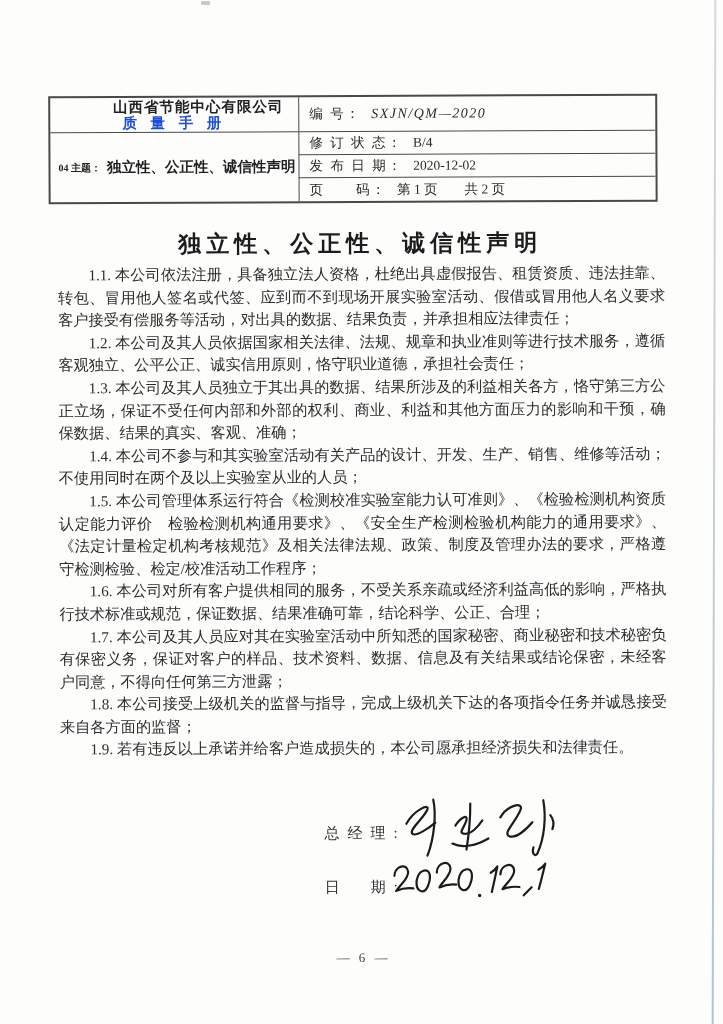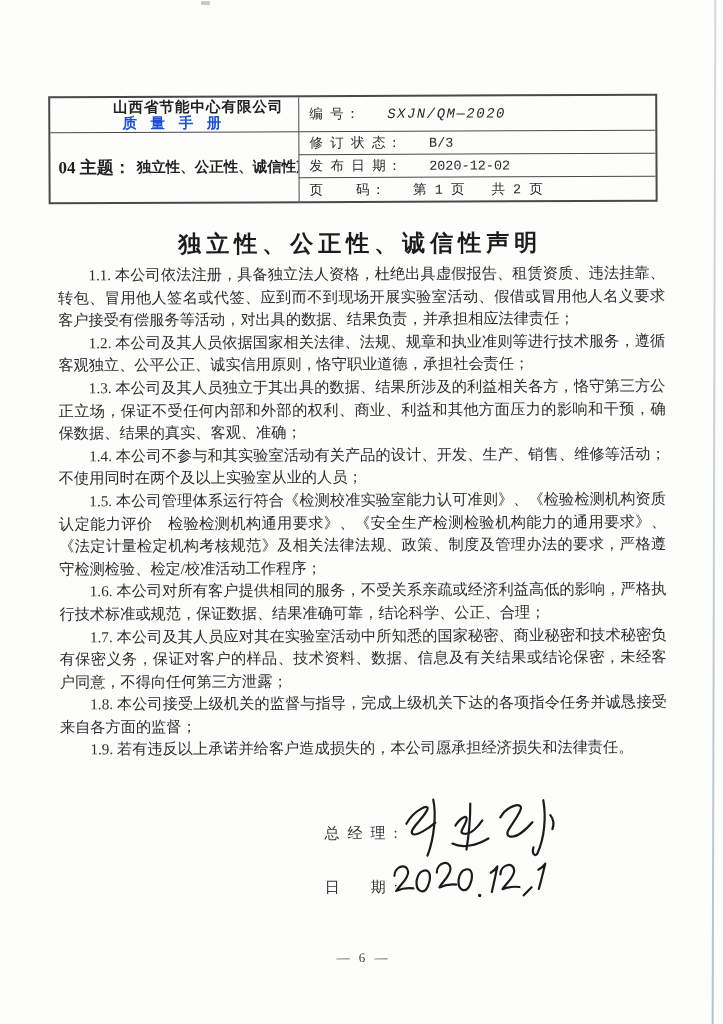--- a/index.html
+++ b/index.html
@@ -22,29 +22,29 @@
     grid-template-rows:34px 23px 23px 24px;
     border:2px solid #4a4a4a;
     box-sizing:border-box;
     background:#fdfdfc;
   }
   .cell{box-sizing:border-box;display:flex;align-items:center;overflow:hidden;}
   .cell-company{grid-column:1;grid-row:1;flex-direction:column;justify-content:center;text-align:center;}
   .cell-company .l1{font-weight:700;font-size:14.5px;letter-spacing:1px;line-height:16px;color:#222;margin-left:48px;}
   .cell-company .l2{font-weight:700;font-size:14.5px;letter-spacing:5px;line-height:16px;color:#1d4ed8;}
   .cell-subject{grid-column:1;grid-row:2/5;border-top:1px solid #4a4a4a;padding-left:8px;}
-  .cell-subject .subj-label{font-weight:700;font-size:17px;color:#1f1f1f;white-space:nowrap;}
+  .cell-subject .subj-label{font-weight:700;font-size:10px;color:#1f1f1f;white-space:nowrap;}
   .cell-subject .subj-value{font-weight:700;font-size:14.5px;color:#1f1f1f;margin-left:6px;white-space:nowrap;}
   .cell-right{grid-column:2;border-left:1px solid #4a4a4a;padding-left:10px;font-size:13.5px;color:#2a2a2a;}
   .cell-docnum{grid-row:1;}
   .cell-rev{grid-row:2;border-top:1px solid #4a4a4a;}
   .cell-date{grid-row:3;border-top:1px solid #4a4a4a;}
   .cell-page{grid-row:4;border-top:1px solid #4a4a4a;}
   .hdr-label{letter-spacing:2px;white-space:pre;}
-  .hdr-value{margin-left:26px;white-space:pre;font-family:Liberation Mono, monospace;}
+  .hdr-value{margin-left:10px;white-space:pre;}
   .docnum-value{font-style:italic;letter-spacing:1.5px;font-size:14px;color:#2a2a2a;}
 
   
   .doc-title{
     position:absolute;left:0;top:228px;width:100%;
     text-align:center;font-weight:700;font-size:23px;letter-spacing:5px;color:#1c1c1c;
   }
 
   
   .body-text{
@@ -92,21 +92,21 @@
       <div class="cell cell-right cell-docnum">
         <span class="hdr-label">编 号：</span>
         <span class="hdr-value docnum-value">SXJN/QM—2020</span>
       </div>
       <div class="cell cell-subject">
         <span class="subj-label">04 主题：</span>
         <span class="subj-value">独立性、公正性、诚信性声明</span>
       </div>
       <div class="cell cell-right cell-rev">
         <span class="hdr-label">修 订 状 态：</span>
-        <span class="hdr-value">B/3</span>
+        <span class="hdr-value">B/4</span>
       </div>
       <div class="cell cell-right cell-date">
         <span class="hdr-label">发 布 日 期：</span>
         <span class="hdr-value">2020-12-02</span>
       </div>
       <div class="cell cell-right cell-page">
         <span class="hdr-label">页　　码：</span>
         <span class="hdr-value">第 1 页　　共 2 页</span>
       </div>
     </div>

